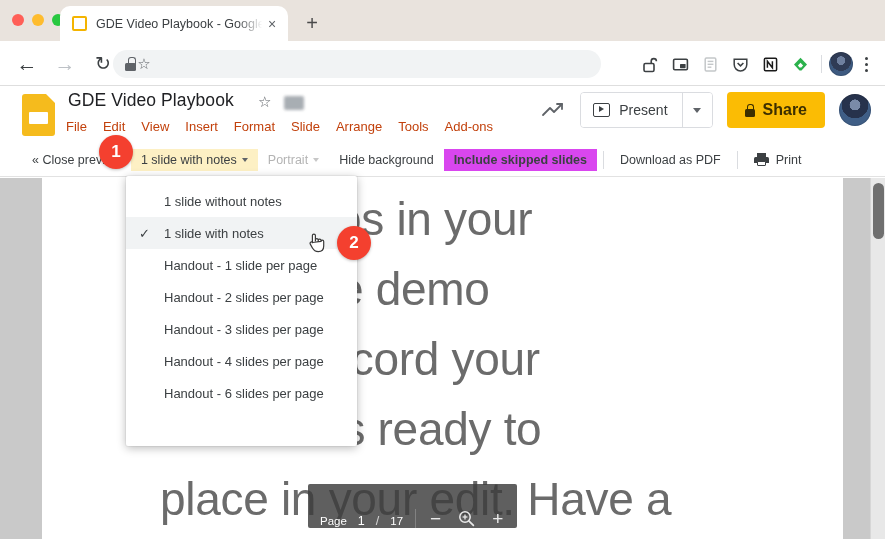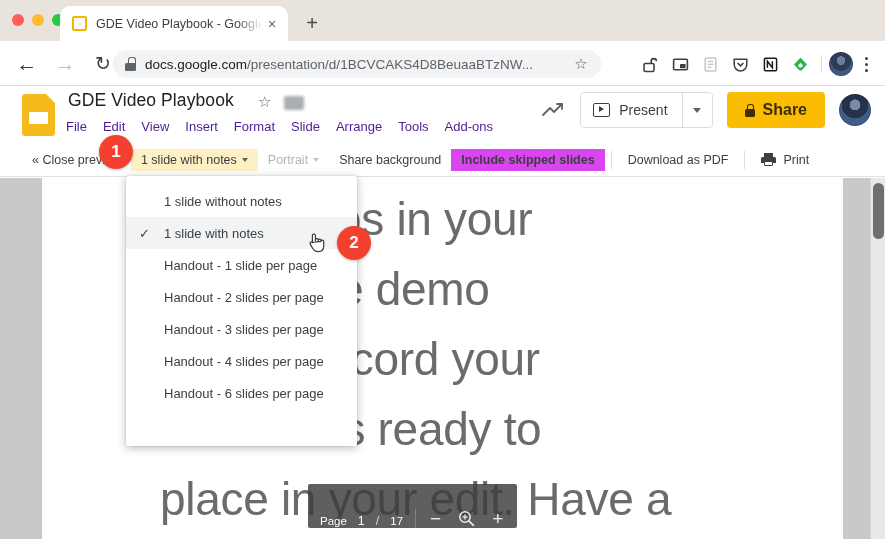--- a/index.html
+++ b/index.html
@@ -129,21 +129,21 @@
   .title-star {
     position: absolute; left: 258px; top: 93px; font-size: 15px;
     color: #5f6368; cursor: pointer;
   }
   .title-folder {
     position: absolute; left: 284px; top: 96px; width: 20px; height: 14px;
     background: #9aa0a6; border-radius: 2px; filter: blur(1.6px); opacity: .85;
   }
   .menubar {
     position: absolute; left: 66px; top: 119px; display: flex; gap: 16px;
-    font-size: 13px; color: #4c1d95;
+    font-size: 13px; color: #c2410c;
   }
   .menubar span { cursor: pointer; }
 
   .hdr-right { position: absolute; right: 14px; top: 92px; display: flex; align-items: center; gap: 14px; }
   .trend-icon { width: 26px; height: 22px; color: #5f6368; cursor: pointer; }
   .present-group { display: flex; height: 36px; border: 1px solid #dadce0; border-radius: 4px; overflow: hidden; }
   .present-btn {
     display: flex; align-items: center; gap: 9px; padding: 0 14px 0 12px;
     background: #fff; cursor: pointer;
   }
@@ -297,21 +297,20 @@
   </div>
 
   <div class="toolbar">
     <div class="navbtn back">←</div>
     <div class="navbtn fwd">→</div>
     <div class="navbtn reload">↻</div>
   </div>
 
   <div class="omnibox">
     <span class="lock-glyph"></span>
-    <span class="url"><span>docs.google.com</span><span class="dim">/presentation/d/1BCVCAKS4D8BeuaaBTzNW...</span></span>
     <span class="star">☆</span>
   </div>
 
   <div class="ext-row">
     <div class="ext">
       <svg width="17" height="17" viewBox="0 0 17 17">
           <rect x="2" y="7.5" width="10" height="8" rx="1.4" fill="none" stroke="#3c4043" stroke-width="1.6"></rect>
           <path d="M9.2 7.5V5.2a2.6 2.6 0 0 1 5.2 0" fill="none" stroke="#3c4043" stroke-width="1.6"></path>
         </svg>
     </div>
@@ -395,21 +394,21 @@
       <span class="share-lock"></span>
       <span class="share-label">Share</span>
     </div>
     <div class="hdr-avatar"></div>
   </div>
 
   <div class="pp-toolbar">
     <span class="pp-item pp-close">« Close preview</span>
     <span class="pp-item pp-highlight"><span>1 slide with notes</span><span class="mini-caret"></span></span>
     <span class="pp-item pp-dim"><span>Portrait</span><span class="mini-caret dim"></span></span>
-    <span class="pp-item">Share background</span>
+    <span class="pp-item">Hide background</span>
     <span class="pp-item pp-highlight strong">Include skipped slides</span>
     <span class="pp-sep"></span>
     <span class="pp-item">Download as PDF</span>
     <span class="pp-sep"></span>
     <span class="pp-item"><span class="printer-icon"><span class="printer-tray"></span></span><span>Print</span></span>
   </div>
 
   <div class="preview-area">
     <div class="page-sheet">
       <div class="doc-text">       demos in your

